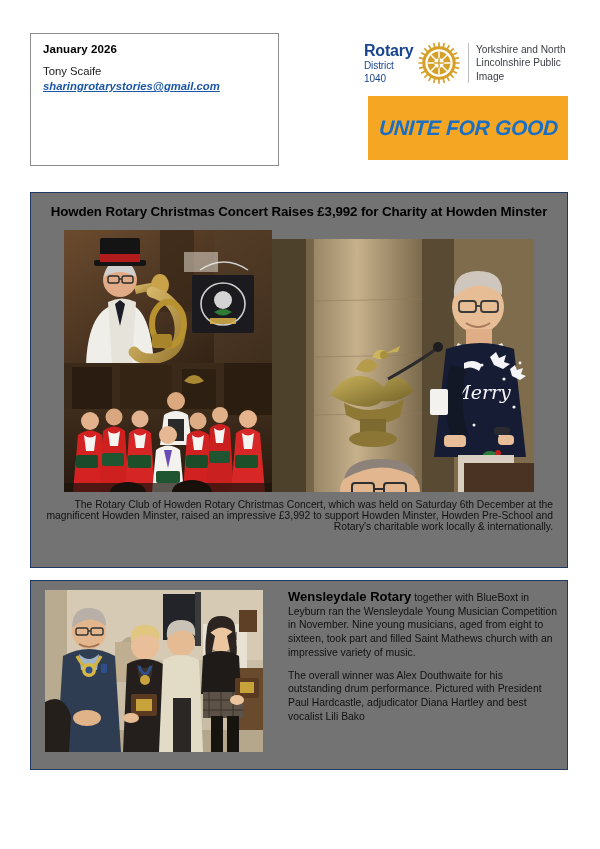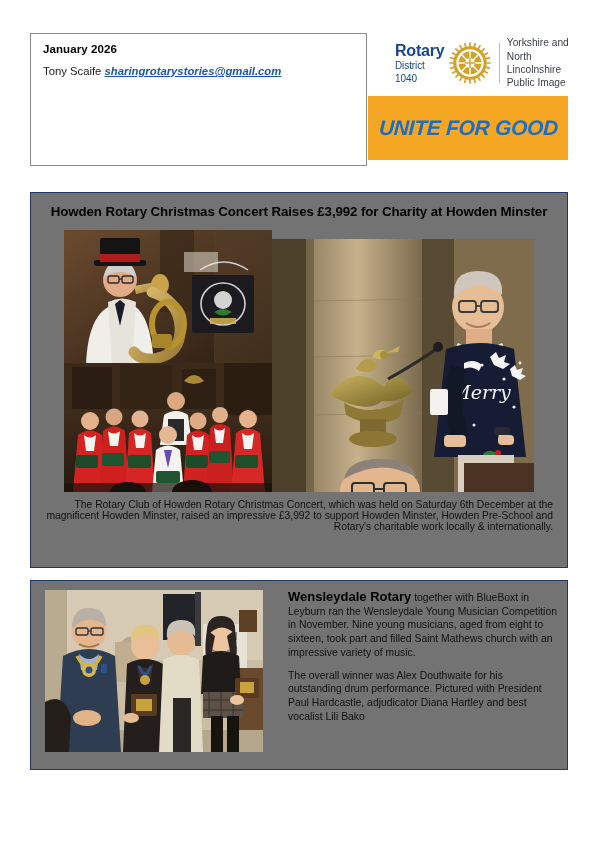--- a/index.html
+++ b/index.html
@@ -1,28 +1,28 @@
 <!DOCTYPE html>
 <html><head>
 <meta charset="utf-8">
 <style>
   html,body{margin:0;padding:0;}
   body{width:600px;height:849px;background:#ffffff;font-family:"Liberation Sans",sans-serif;-webkit-font-smoothing:antialiased;overflow:hidden;position:relative;}
 
   
   .header{position:absolute;left:0;top:0;width:600px;height:180px;}
-  .intro-box{position:absolute;left:30px;top:33px;width:337px;height:133px;border:1px solid #8c8c8c;background:#fff;box-sizing:border-box;padding:9px 11px 0 12px;}
+  .intro-box{position:absolute;left:30px;top:33px;width:249px;height:133px;border:1px solid #8c8c8c;background:#fff;box-sizing:border-box;padding:9px 11px 0 12px;}
   .intro-date{font-size:11.5px;font-weight:bold;color:#000;margin:0 0 9px 0;letter-spacing:.1px;}
   .intro-body{font-size:11.3px;color:#1a1a1a;line-height:15.2px;margin:0 0 9px 0;}
   .intro-sig{font-size:11.3px;color:#1a1a1a;line-height:15px;margin:0;}
   .email-link{color:#1a55a8;font-weight:bold;font-style:italic;text-decoration:underline;}
 
   
   .brand{position:absolute;left:364px;top:36px;width:210px;height:54px;display:flex;align-items:center;}
-  .brand-word{display:flex;flex-direction:column;align-items:flex-end;justify-content:center;margin-right:3px;margin-left:31px;}
+  .brand-word{display:flex;flex-direction:column;align-items:flex-end;justify-content:center;margin-right:3px;}
   .brand-rotary{font-size:16px;font-weight:bold;color:#17458f;line-height:17px;letter-spacing:-.2px;}
   .brand-district{font-size:10px;color:#17458f;line-height:13px;letter-spacing:-.1px;}
   .wheel{width:44px;height:44px;flex:0 0 44px;margin:0 7px 0 1px;}
   .brand-rule{width:1px;height:40px;background:#b9bcc2;margin-right:7px;}
   .brand-unit{font-size:10.2px;color:#3b3f46;line-height:13.4px;}
 
   
   .banner{position:absolute;left:368px;top:96px;width:200px;height:64px;background:#f5a623;display:flex;align-items:center;justify-content:center;}
   .banner-text{font-size:21px;font-weight:bold;font-style:italic;color:#1a6fc4;letter-spacing:-.3px;transform:skewX(-3deg);}
 

